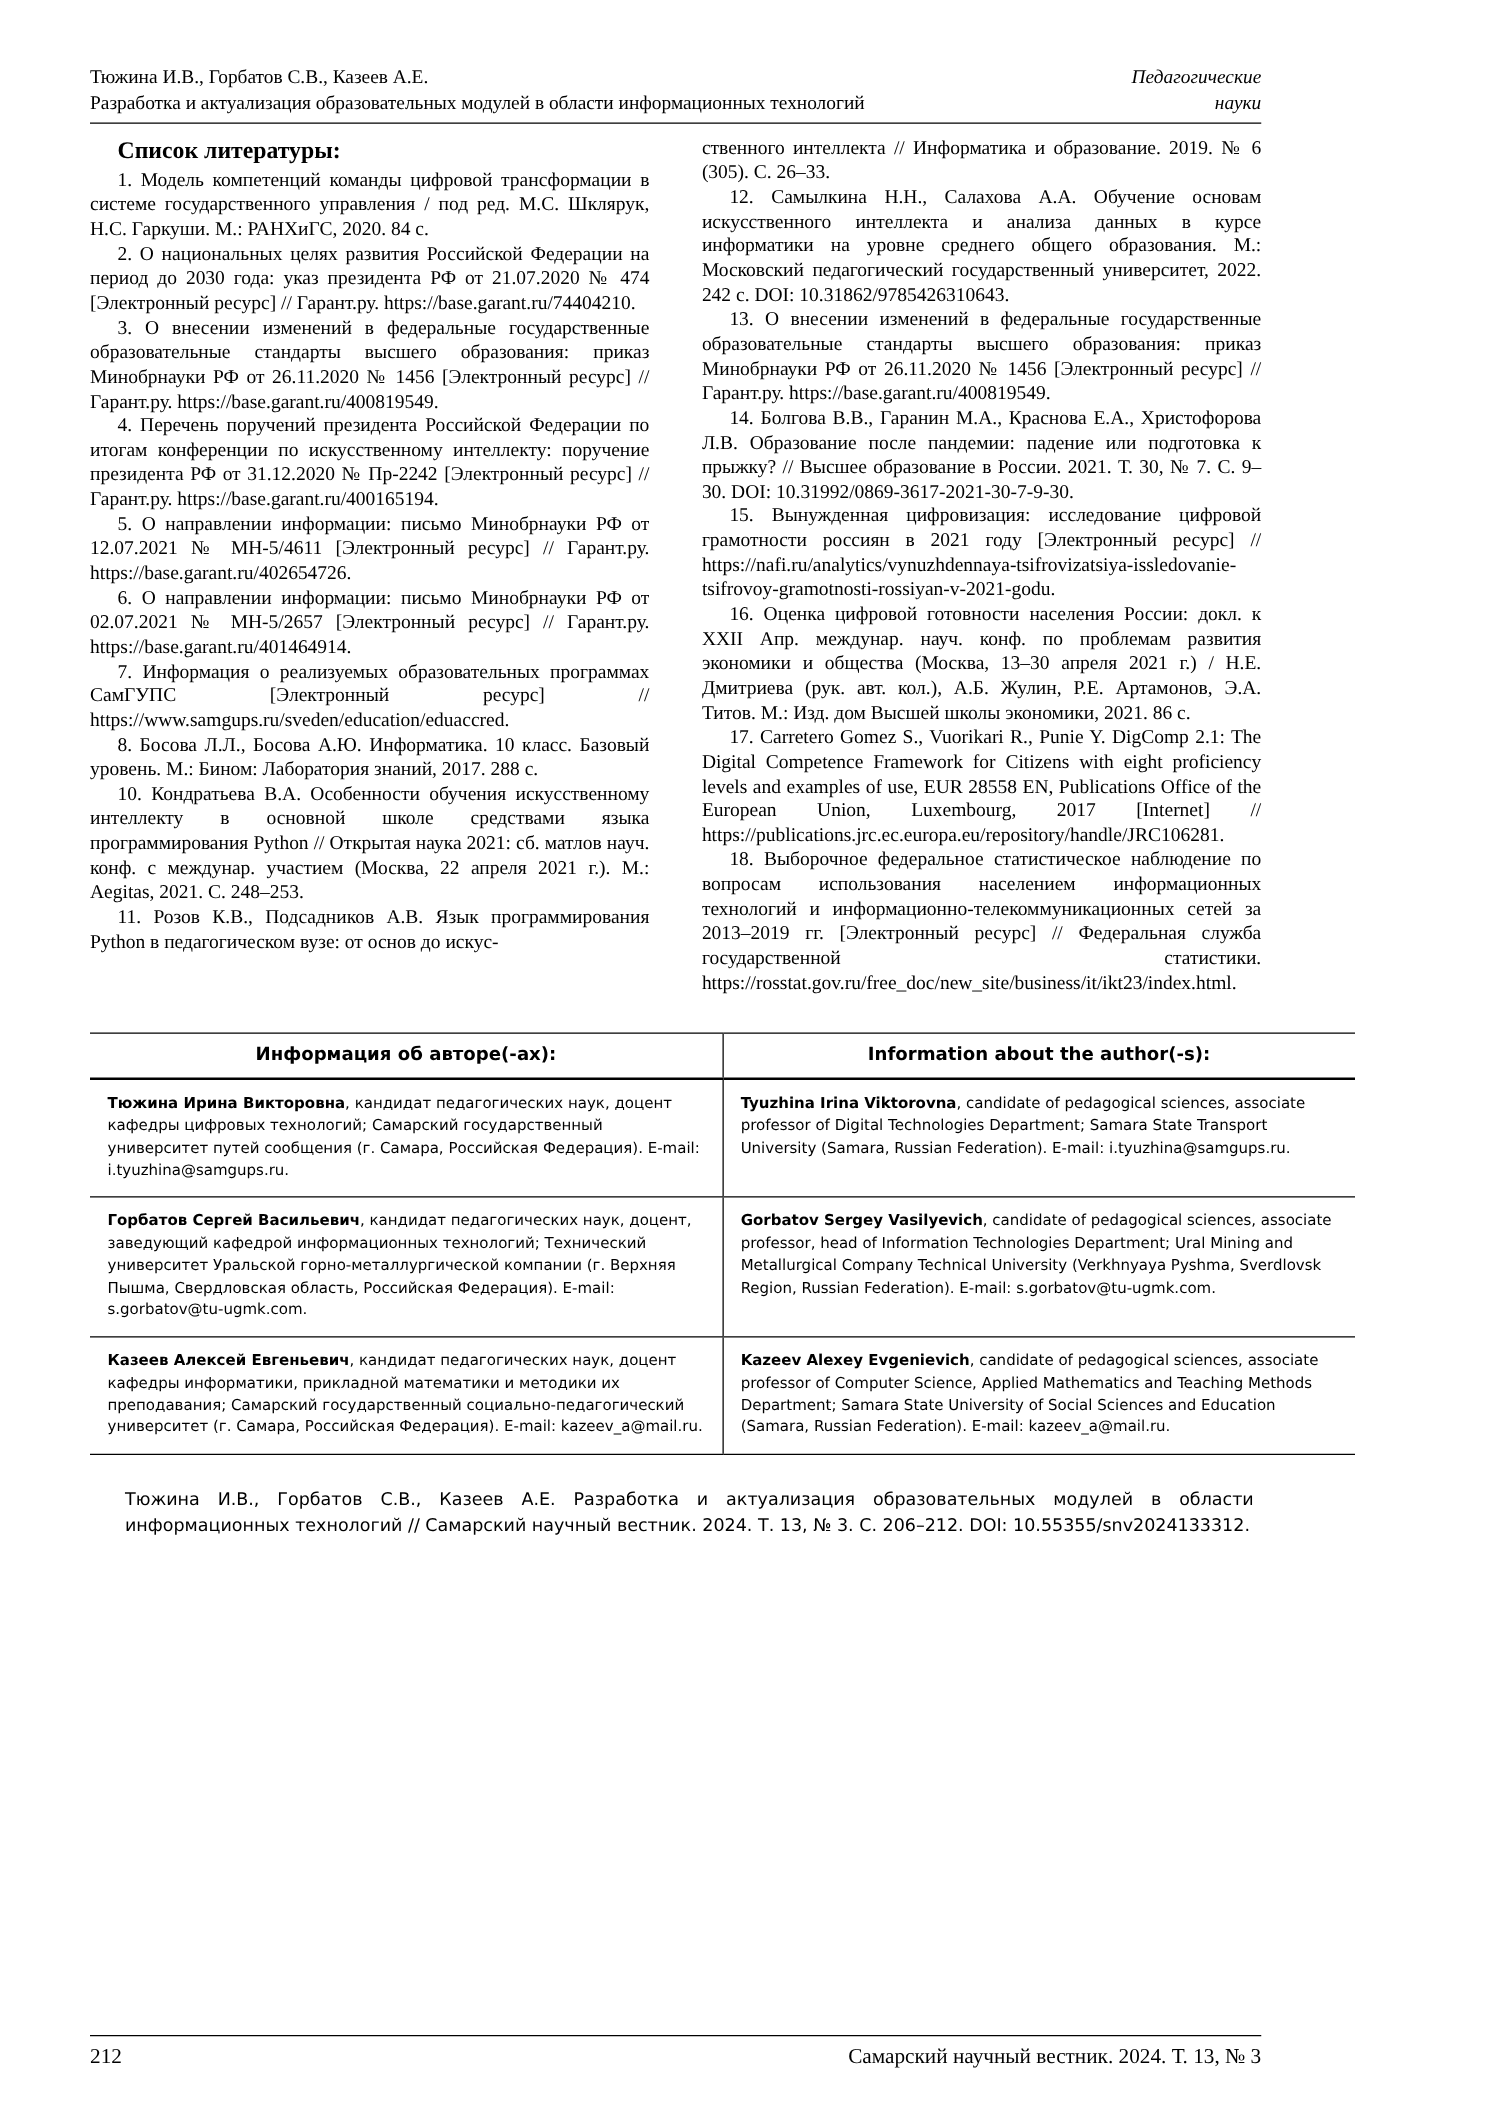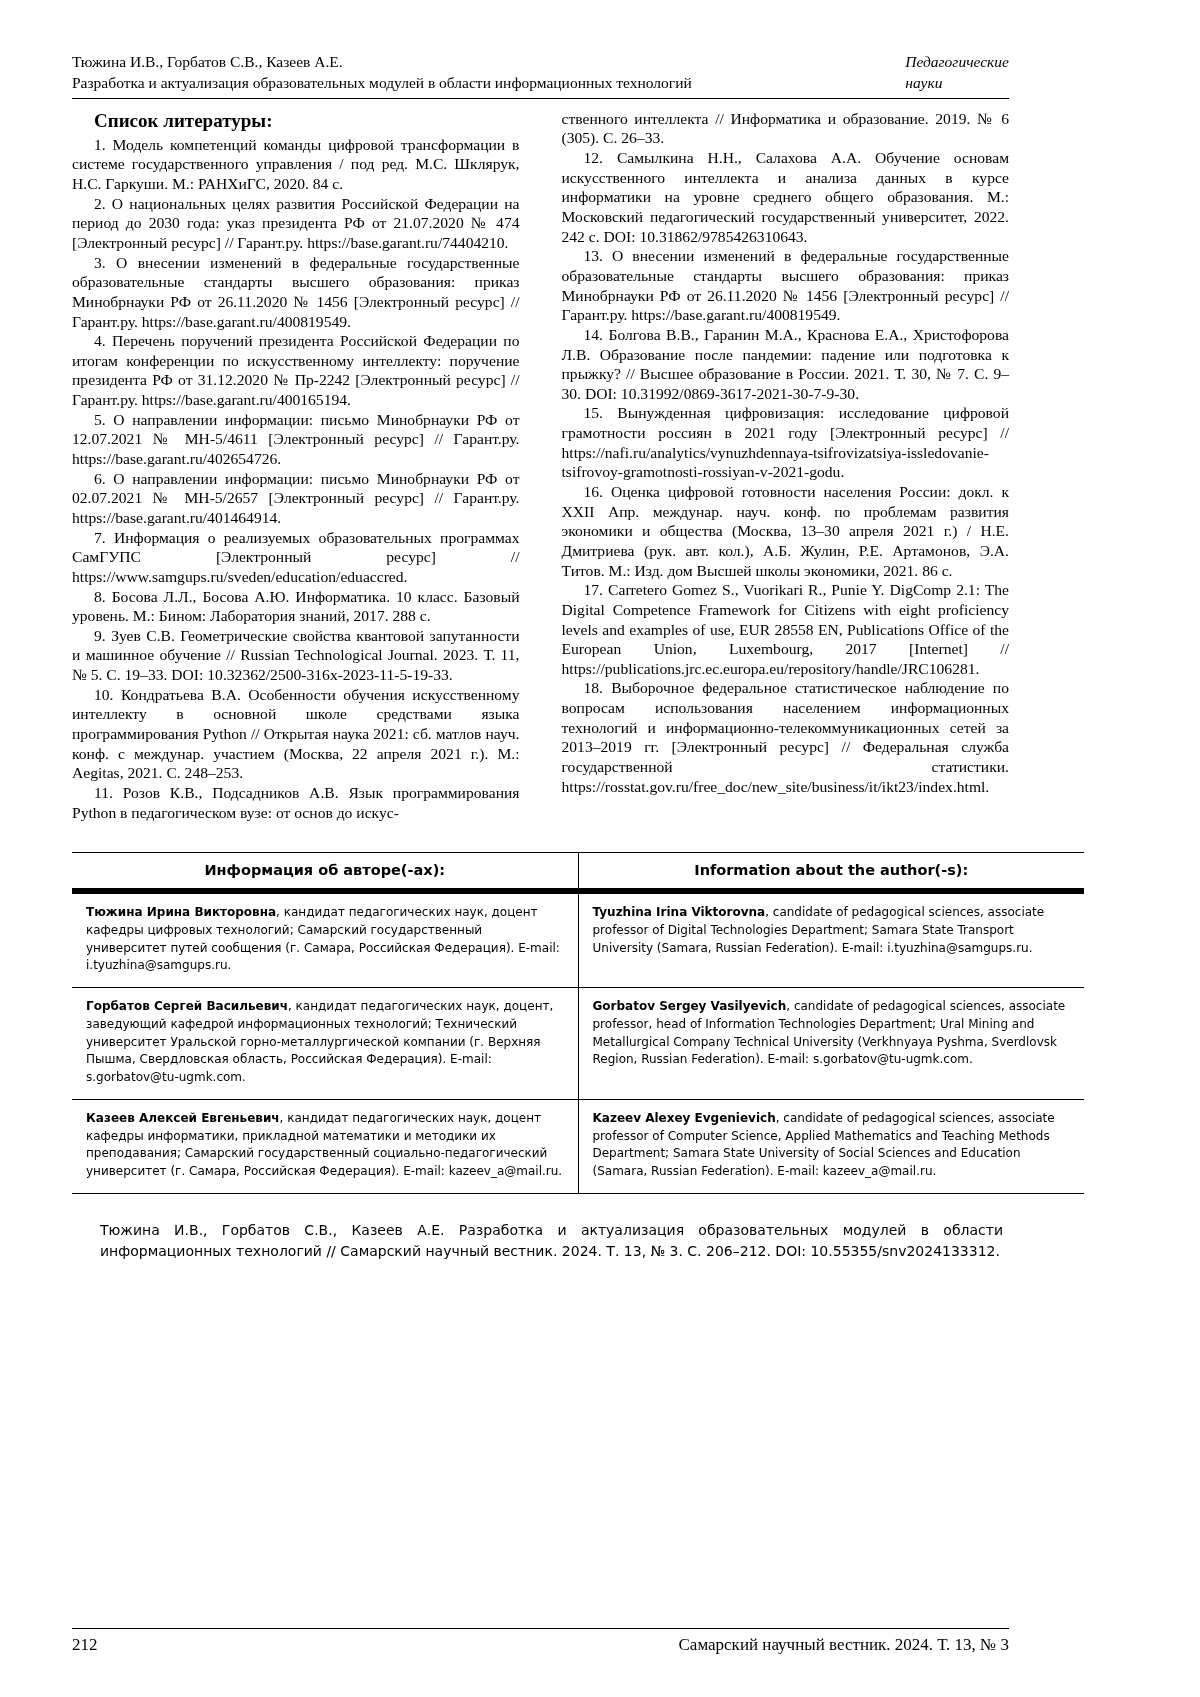--- a/index.html
+++ b/index.html
@@ -28,20 +28,21 @@
     justify-content: space-between;
     align-items: flex-start;
     font-size: 15.5px;
     line-height: 1.35;
   }
   .runhead-left {
     flex: 1 1 auto;
   }
   .runhead-right {
     flex: 0 0 auto;
+    text-align: right;
     font-style: italic;
   }
   .runhead-rule {
     border: none;
     border-top: 1px solid #000;
     margin: 4px 0 0 0;
   }
 
   
   .columns {
@@ -83,21 +84,21 @@
     vertical-align: top;
     padding: 10px 14px 12px 14px;
     width: 50%;
     box-sizing: border-box;
   }
   .authors-table .hdr {
     text-align: center;
     font-weight: bold;
     font-size: 14.5px;
     border-top: 1.6px solid #000;
-    border-bottom: 6px solid #000000;
+    border-bottom: 2px solid #000000;
     padding: 9px 14px 10px 14px;
   }
   .authors-table .cell {
     font-size: 12px;
     line-height: 1.48;
     border-bottom: 1px solid #000;
   }
   .authors-table .cell.last {
     border-bottom: 1.6px solid #000;
   }
@@ -166,21 +167,20 @@
     <div class="col">
       <div class="refs-title">Список литературы:</div>
       <p class="ref">1. Модель компетенций команды цифровой трансформации в системе государственного управления / под ред. М.С. Шклярук, Н.С. Гаркуши. М.: РАНХиГС, 2020. 84 с.</p>
       <p class="ref">2. О национальных целях развития Российской Федерации на период до 2030 года: указ президента РФ от 21.07.2020 № 474 [Электронный ресурс] // Гарант.ру. https://base.garant.ru/74404210.</p>
       <p class="ref">3. О внесении изменений в федеральные государственные образовательные стандарты высшего образования: приказ Минобрнауки РФ от 26.11.2020 № 1456 [Электронный ресурс] // Гарант.ру. https://base.garant.ru/400819549.</p>
       <p class="ref">4. Перечень поручений президента Российской Федерации по итогам конференции по искусственному интеллекту: поручение президента РФ от 31.12.2020 № Пр-2242 [Электронный ресурс] // Гарант.ру. https://base.garant.ru/400165194.</p>
       <p class="ref">5. О направлении информации: письмо Минобрнауки РФ от 12.07.2021 № МН-5/4611 [Электронный ресурс] // Гарант.ру. https://base.garant.ru/402654726.</p>
       <p class="ref">6. О направлении информации: письмо Минобрнауки РФ от 02.07.2021 № МН-5/2657 [Электронный ресурс] // Гарант.ру. https://base.garant.ru/401464914.</p>
       <p class="ref">7. Информация о реализуемых образовательных программах СамГУПС [Электронный ресурс] // https://www.samgups.ru/sveden/education/eduaccred.</p>
       <p class="ref">8. Босова Л.Л., Босова А.Ю. Информатика. 10 класс. Базовый уровень. М.: Бином: Лаборатория знаний, 2017. 288 с.</p>
-      <p class="ref">9. Зуев С.В. Геометрические свойства квантовой запутанности и машинное обучение // Russian Technological Journal. 2023. Т. 11, № 5. С. 19–33. DOI: 10.32362/2500-316x-2023-11-5-19-33.</p>
       <p class="ref">10. Кондратьева В.А. Особенности обучения искусственному интеллекту в основной школе средствами языка программирования Python // Открытая наука 2021: сб. матлов науч. конф. с междунар. участием (Москва, 22 апреля 2021 г.). М.: Aegitas, 2021. С. 248–253.</p>
       <p class="ref">11. Розов К.В., Подсадников А.В. Язык программирования Python в педагогическом вузе: от основ до искус-</p>
     </div>
     <div class="col">
       <p class="ref-cont">ственного интеллекта // Информатика и образование. 2019. № 6 (305). С. 26–33.</p>
       <p class="ref">12. Самылкина Н.Н., Салахова А.А. Обучение основам искусственного интеллекта и анализа данных в курсе информатики на уровне среднего общего образования. М.: Московский педагогический государственный университет, 2022. 242 с. DOI: 10.31862/9785426310643.</p>
       <p class="ref">13. О внесении изменений в федеральные государственные образовательные стандарты высшего образования: приказ Минобрнауки РФ от 26.11.2020 № 1456 [Электронный ресурс] // Гарант.ру. https://base.garant.ru/400819549.</p>
       <p class="ref">14. Болгова В.В., Гаранин М.А., Краснова Е.А., Христофорова Л.В. Образование после пандемии: падение или подготовка к прыжку? // Высшее образование в России. 2021. Т. 30, № 7. С. 9–30. DOI: 10.31992/0869-3617-2021-30-7-9-30.</p>
       <p class="ref">15. Вынужденная цифровизация: исследование цифровой грамотности россиян в 2021 году [Электронный ресурс] // https://nafi.ru/analytics/vynuzhdennaya-tsifrovizatsiya-issledovanie-tsifrovoy-gramotnosti-rossiyan-v-2021-godu.</p>
       <p class="ref">16. Оценка цифровой готовности населения России: докл. к XXII Апр. междунар. науч. конф. по проблемам развития экономики и общества (Москва, 13–30 апреля 2021 г.) / Н.Е. Дмитриева (рук. авт. кол.), А.Б. Жулин, Р.Е. Артамонов, Э.А. Титов. М.: Изд. дом Высшей школы экономики, 2021. 86 с.</p>

